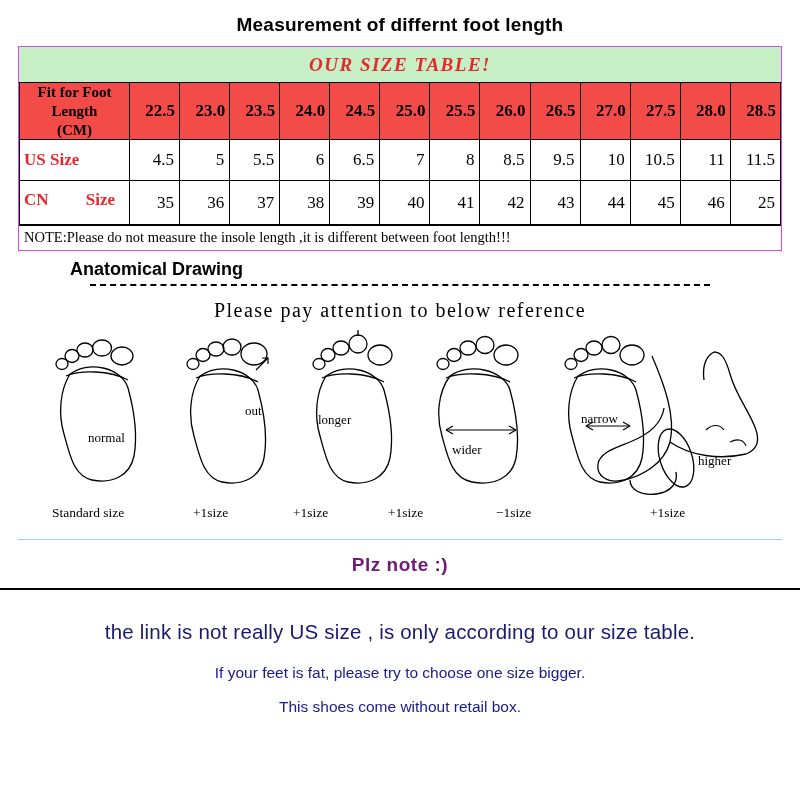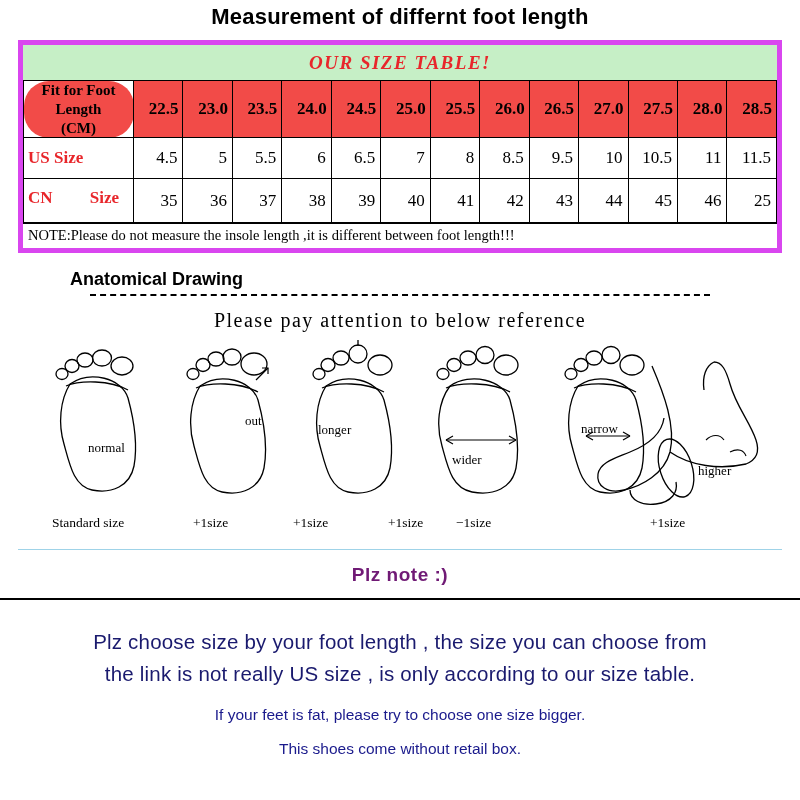--- a/index.html
+++ b/index.html
@@ -13,31 +13,31 @@
     font-family: "Liberation Serif", serif;
     color: #000;
     overflow: hidden;
     position: relative;
   }
 
   .page-title {
     text-align: center;
     font-family: "Liberation Sans", sans-serif;
     font-weight: bold;
-    font-size: 22px;
+    font-size: 19px;
     color: #000;
-    padding-top: 4px;
+    padding-top: 14px;
     letter-spacing: 0.2px;
   }
 
   
   .size-block {
-    margin: 10px 18px 8px 18px;
+    margin: 10px 18px 0 18px;
     background: #c6efc6;
-    border: 5px solid #d946ef;
+    border: 1px solid #d946ef;
     box-sizing: border-box;
   }
   .size-banner {
     text-align: center;
     font-family: "Liberation Serif", serif;
     font-weight: bold;
     font-style: italic;
     color: #e8262b;
     font-size: 19px;
     letter-spacing: 1.5px;
@@ -62,21 +62,20 @@
     font-weight: bold;
     text-align: right;
     font-size: 15px;
     height: 62px;
   }
   .hdr-row td.label-cell {
     text-align: center;
     line-height: 1.25;
     font-size: 15px;
     padding: 0 2px;
-    border-radius: 25px;
   }
   .row-label {
     color: #e8262b;
     font-weight: bold;
     text-align: left !important;
     padding-left: 4px !important;
   }
   .row-label .cn-inner {
     display: inline-block;
     width: 100%;
@@ -343,28 +342,27 @@
       <text x="668" y="135">higher</text>
     </g>
   </svg>
 </div>
 
 <div class="capt-row">
   <span style="left:22px;">Standard size</span>
   <span style="left:163px;">+1size</span>
   <span style="left:263px;">+1size</span>
   <span style="left:358px;">+1size</span>
-  <span style="left:426px;">−1size</span>
+  <span style="left:466px;">−1size</span>
   <span style="left:620px;">+1size</span>
 </div>
 
 <div class="blue-rule"></div>
 
 <div class="plz-note">Plz note :)</div>
 
 <div class="black-rule"></div>
 
 <div class="bottom">
-  <div class="big">Plz choose size by your foot length , the size you can choose from</div>
   <div class="big">the link is not really US size , is only according to our size table.</div>
   <div class="small">If your feet is fat, please try to choose one size bigger.</div>
   <div class="small2">This shoes come without retail box.</div>
 </div>
 
 </body></html>

